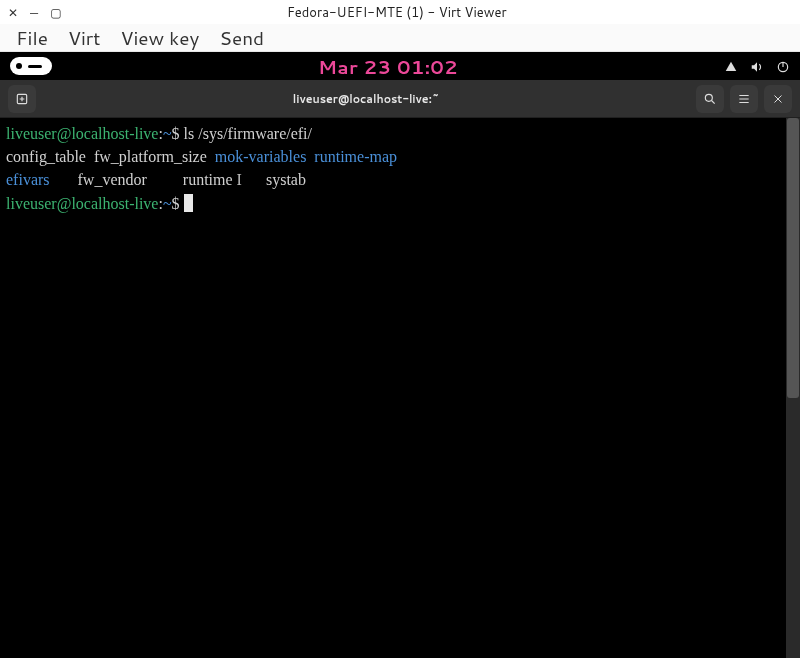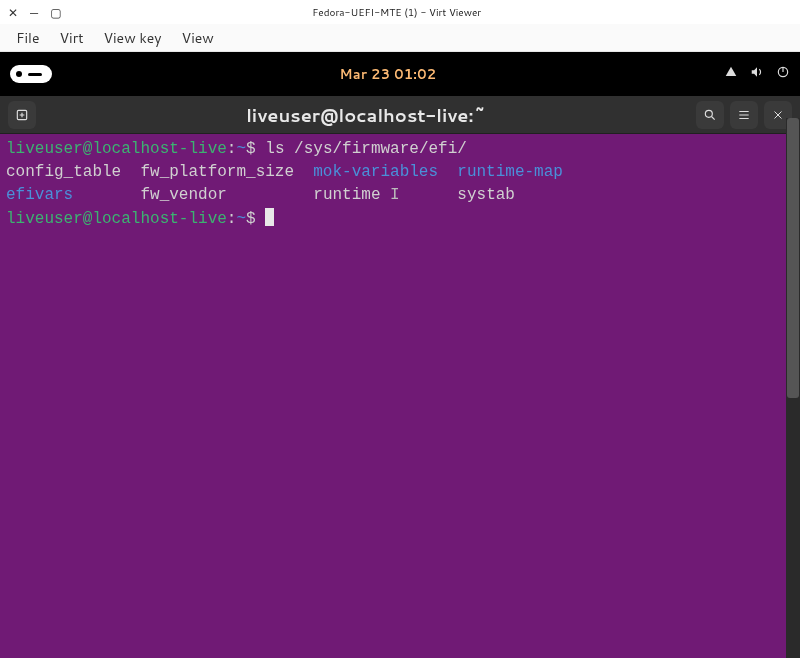--- a/index.html
+++ b/index.html
@@ -17,56 +17,56 @@
       height: 24px;
       background: #ffffff;
       display: flex;
       align-items: center;
       padding: 0 8px;
       font-size: 13px;
       color: #222;
     }
     .vv-title-left { display:flex; align-items:center; gap:12px; }
     .vv-title-left .ico { font-size: 12px; color:#333; }
-    .vv-title-center { flex:1; text-align:center; font-size:10px; color:#222; }
+    .vv-title-center { flex:1; text-align:center; font-size:13px; color:#222; }
     
     
     .vv-menubar {
       height: 28px;
       background: #fafafa;
       border-bottom: 1px solid #e6e6e6;
       display: flex;
       align-items: center;
       padding: 0 6px;
-      font-size: 14px;
+      font-size: 19px;
       color: #333;
     }
     .vv-menubar span { padding: 2px 10px; }
 
     
     .vm-screen {
       background: #1e1e1e;
       width: 100%;
       height: calc(658px - 24px - 28px);
       display: flex;
       flex-direction: column;
       color: #e0e0e0;
       position: relative;
     }
 
     
     .gnome-topbar {
-      height: 44px;
+      height: 28px;
       background: #000;
       display: flex;
       align-items: center;
       justify-content: space-between;
       padding: 0 10px;
-      font-size: 13px;
-      color: #fdba74;
+      font-size: 19px;
+      color: #ec4899;
     }
     .activities-pill {
       display:flex; align-items:center; gap:6px;
       background:#fff; color:#000;
       border-radius: 12px;
       padding: 2px 10px 2px 6px;
       height: 18px;
     }
     .activities-pill .dot { width:6px; height:6px; border-radius:50%; background:#000; }
     .topbar-center { font-weight:600; letter-spacing:0.3px; }
@@ -85,29 +85,29 @@
     .term-header-left, .term-header-right { display:flex; gap:6px; align-items:center; }
     .hbtn {
       width: 28px; height:28px;
       background:#3a3a3a;
       border-radius:6px;
       display:flex; align-items:center; justify-content:center;
       color:#ddd; font-size:14px;
     }
     .term-title {
       flex:1; text-align:center;
-      font-size:18px; font-weight:600;
+      font-size:11px; font-weight:600;
       color:#e8e8e8;
     }
 
     
     .term-body {
       flex: 1;
-      background: #701a75;
-      font-family: Liberation Mono, monospace;
+      background: #000000;
+      font-family: Liberation Serif, serif;
       font-size: 16px;
       line-height: 1.45;
       padding: 4px 6px;
       white-space: pre;
       color: #d8d8d8;
       overflow: hidden;
       position:relative;
     }
     .prompt-user { color:#3cb371; }
     .prompt-sep { color:#d0d0d0; }
@@ -151,21 +151,21 @@
     <span class="ico">▢</span>
   </div>
   <div class="vv-title-center">Fedora-UEFI-MTE (1) - Virt Viewer</div>
   <div style="width:60px"></div>
 </div>
 
 <div class="vv-menubar">
   <span>File</span>
   <span>Virt</span>
   <span>View key</span>
-  <span>View</span>
+  <span>Send</span>
 </div>
 
 <div class="vm-screen">
 
   <div class="gnome-topbar">
     <div class="activities-pill">
       <span class="dot"></span>
       <span style="width:14px;height:3px;background:#000;border-radius:2px;"></span>
     </div>
     <div class="topbar-center">Mar 23  01:02</div>

